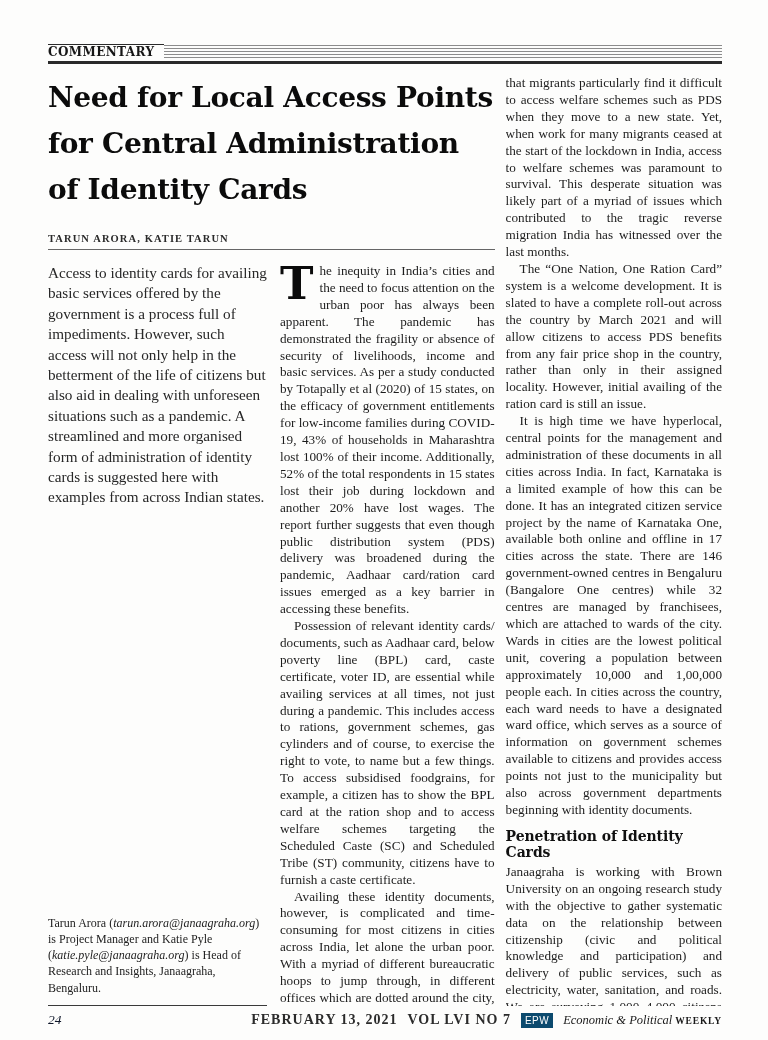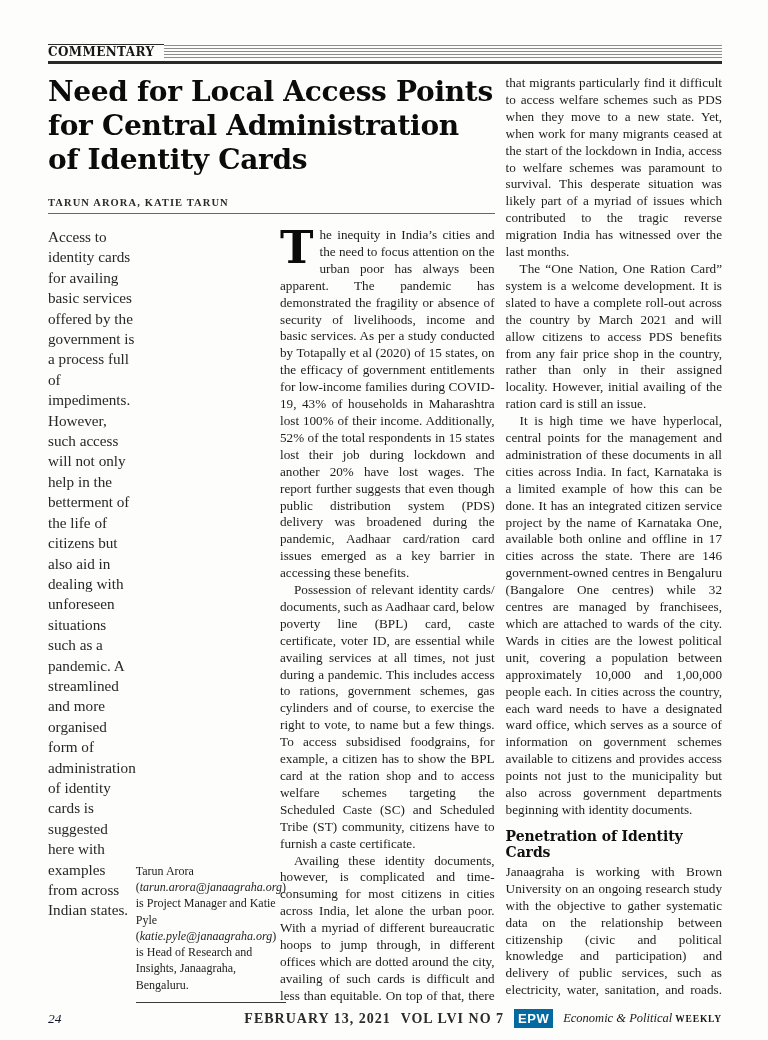--- a/index.html
+++ b/index.html
@@ -20,28 +20,28 @@
   }
   .commentary-lines {
     flex:1; height:13px; margin-bottom:1px;
     background:repeating-linear-gradient(to bottom, #8c8c8c 0 1px, transparent 1px 3px);
   }
   
   .main { display:flex; gap:11px; flex:1; overflow:hidden; margin-top:9px; }
   .left-group { width:452px; display:flex; flex-direction:column; }
   .title {
     font-family:"DejaVu Serif", serif; font-weight:700; font-size:28px;
-    line-height:34px; color:#0b0b0b; letter-spacing:-.3px; margin-top:2px;
+    line-height:46px; color:#0b0b0b; letter-spacing:-.3px; margin-top:2px;
   }
   .byline {
     margin-top:20px; border-bottom:1px solid #666; padding-bottom:5px;
     font-size:10.5px; letter-spacing:1.1px; font-weight:600; color:#2a2a2a;
   }
   .two-cols { display:flex; gap:13px; flex:1; margin-top:13px; overflow:hidden; }
-  .abstract-col { width:219px; display:flex; flex-direction:row; }
+  .abstract-col { width:219px; display:flex; flex-direction:column; }
   .abstract { font-size:15.2px; line-height:20.4px; color:#272727; }
   .bio {
     margin-top:auto; border-bottom:1.5px solid #3a3a3a; padding-bottom:9px;
     font-size:12px; line-height:16.3px; color:#222;
   }
   .em { font-style:italic; }
   .body-col { flex:1; overflow:hidden; }
   .right-col { width:219px; overflow:hidden; padding-top:2px; }
   .bodytext { font-size:13.2px; line-height:16.9px; text-align:justify; color:#1c1c1c; }
   .indent { text-indent:14px; }
@@ -52,22 +52,22 @@
   .subhead {
     font-family:"DejaVu Serif", serif; font-weight:bold; font-size:14px;
     letter-spacing:-.1px; margin:9px 0 4px; color:#101010;
   }
   
   .footer { display:flex; justify-content:space-between; align-items:center; margin-top:6px; }
   .page-num { font-size:13.5px; color:#0f172a;font-style:italic; }
   .footer-right { display:flex; align-items:center; gap:10px; }
   .footer-meta { font-size:14px; letter-spacing:1px; font-weight:700; color:#2b2b2b; }
   .epw-badge {
-    background:#0369a1; color:#fff; font-family:"Liberation Sans", sans-serif;
-    font-weight:bold; font-size:13px; letter-spacing:.5px; padding:2px 4px;
+    background:#0c4a6e; color:#fff; font-family:"Liberation Sans", sans-serif;
+    font-weight:normal; font-size:10px; letter-spacing:.5px; padding:2px 4px;
   }
   .journal { font-size:12.5px; font-style:italic; color:#1a1a1a; }
   .journal-caps { font-size:9.5px; font-style:normal; letter-spacing:.8px; font-weight:600; }
 </style>
 </head>
 <body>
 
 <div class="page">
 
   <div class="commentary-bar">

